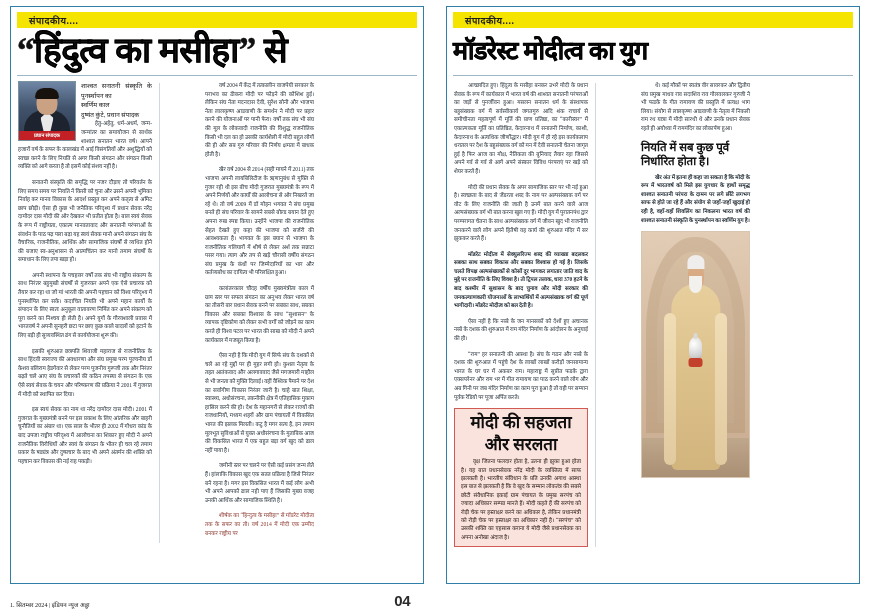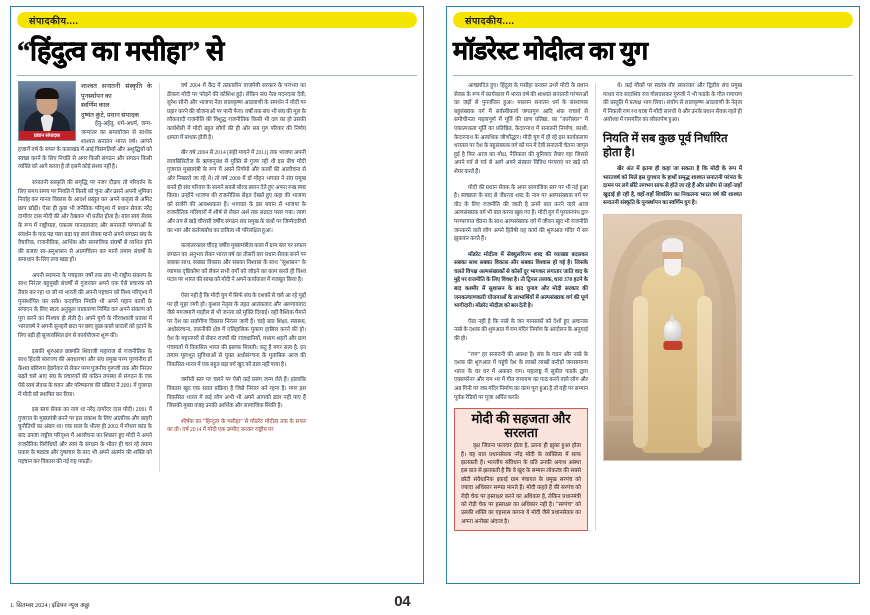--- a/index.html
+++ b/index.html
@@ -31,21 +31,20 @@
     background:#ffffff;
   }
   
   .edit-tab{
     position:relative;
     margin:5px 6px 0 6px;
     height:16px;
     background:#f5e400;
     display:flex;
     align-items:center;
-    border-radius:8px;
   }
   .edit-tab span{
     font-family:"Liberation Serif", serif;
     font-size:9.5px;
     font-weight:bold;
     color:#1a1a1a;
     letter-spacing:.6px;
     padding-left:12px;
   }
   
@@ -59,37 +58,37 @@
   .masthead .hl{
     font-family:"Liberation Serif", serif;
     font-weight:bold;
     font-size:30px;
     line-height:42px;
     color:#111;
     white-space:nowrap;
     letter-spacing:-0.5px;
     -webkit-text-stroke:0.4px #000;
   }
-  .page.left .masthead .hl{font-size:27px;}
+  .page.left .masthead .hl{font-size:35px;}
   .page.right .masthead .hl{font-size:25px;}
   .rule{
     height:1px;background:#9bb7c6;margin:1px 6px 3px 6px;
   }
   
   .cols{
     display:flex;
     padding:2px 7px 0 7px;
     gap:7px;
     box-sizing:border-box;
   }
   .col{
     width:134px;
     position:relative;
   }
-  .col.narrow{width:139px;}
+  .col.narrow{width:109px;margin-left:38px;}
   .vline{
     width:1px;background:#cfd8dd;flex:0 0 1px;margin-top:2px;
   }
   
   .author-photo{
     width:56px;height:58px;
     float:left;
     margin:0 5px 2px 0;
     border:1px solid #7a93a0;
     background:linear-gradient(#6f86a5 0%,#41526b 45%,#2e3b50 100%);
@@ -143,22 +142,22 @@
   }
   
   .redbox{
     border:1.2px solid #d05b52;
     background:#fbe3dd;
     padding:0;
     margin-top:5px;
   }
   .redbox h3{
     margin:0;
-    font-size:13px;
-    line-height:14px;
+    font-size:17px;
+    line-height:22px;
     font-weight:bold;
     color:#0e0e0e;
     text-align:center;
     padding:3px 2px 1px 2px;
   }
   .redbox .rb-text{
     font-size:5.5px;line-height:8.4px;color:#231510;
     text-align:justify;padding:0 6px 5px 6px;text-indent:12px;
   }
   

